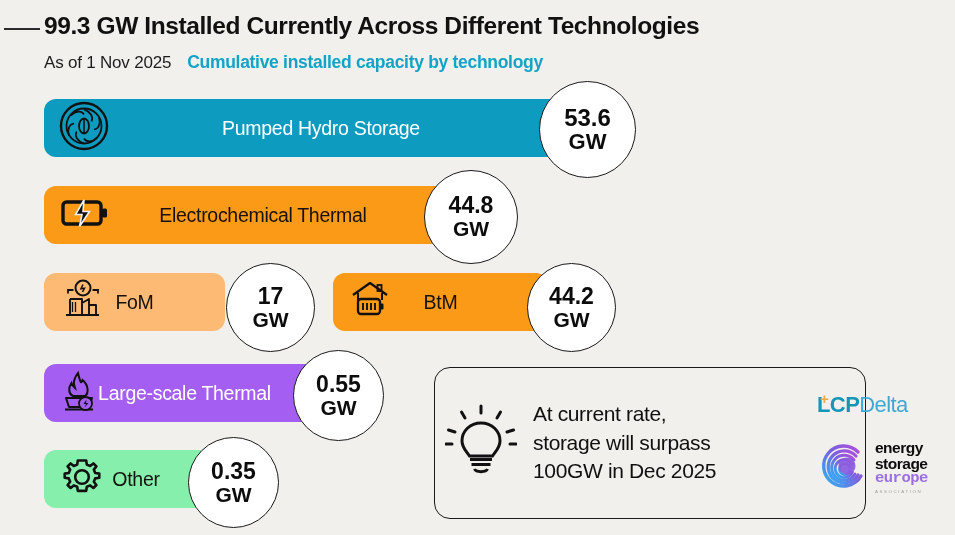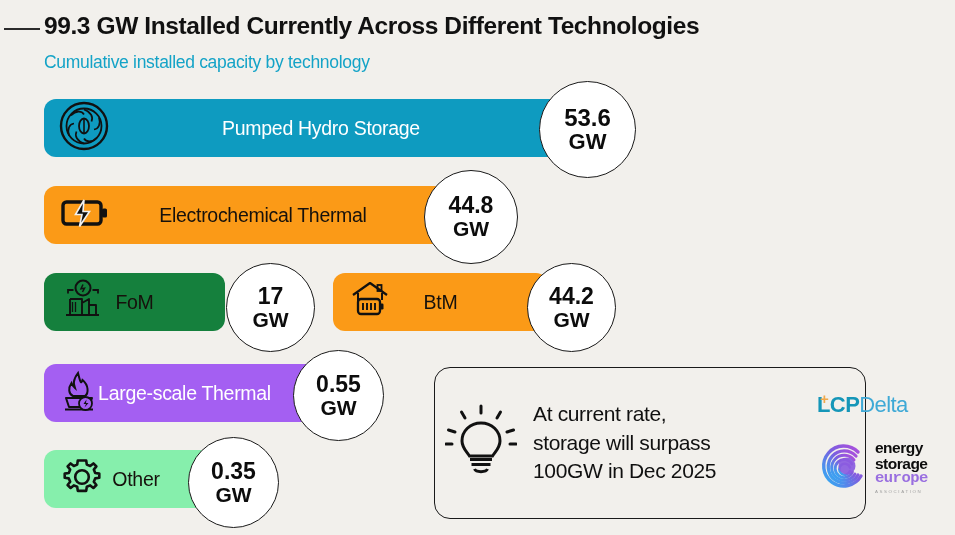--- a/index.html
+++ b/index.html
@@ -16,21 +16,21 @@
     position: absolute; left: 4px; top: 28px;
     width: 36px; height: 2px; background: #2b2b2b;
   }
   .title {
     position: absolute; left: 44px; top: 12px;
     font-size: 24.5px; font-weight: 700; letter-spacing: -0.4px;
     color: #111111; white-space: nowrap;
   }
   .subrow { position: absolute; left: 44px; top: 52px; display: flex; align-items: baseline; gap: 16px; }
   .sub-date { font-size: 17px; color: #1d1d1d; font-weight: 400; letter-spacing: -0.2px; }
-  .sub-desc { font-size: 17.5px; color: #14a3c7; font-weight: 400; letter-spacing: -0.3px; }
+  .sub-desc { font-size: 17.5px; color: #14a3c7; font-weight: 700; letter-spacing: -0.3px; }
 
   
   .bar {
     position: absolute; height: 58px; border-radius: 12px;
     display: flex; align-items: center;
   }
   .bar .icon { position: absolute; left: 14px; top: 50%; transform: translateY(-50%); display:block; }
   .bar .bar-label {
     position: absolute; left: 0; right: 0; text-align: center;
     font-size: 19.5px; letter-spacing: -0.3px; pointer-events: none;
@@ -70,20 +70,21 @@
   .ese-words .assoc { font-size: 4.4px; letter-spacing: 1.6px; color: #9e9e9e; display:block; margin-top:2px;}
 </style>
 </head>
 <body>
 
 <div class="canvas">
 
   <div class="title-rule"></div>
   <div class="title">99.3 GW Installed Currently Across Different Technologies</div>
   <div class="subrow">
+    <span class="sub-date">As of 1 Nov 2025</span>
     <span class="sub-desc">Cumulative installed capacity by technology</span>
   </div>
 
   <div class="bar" style="left:44px; top:99px; width:554px; background:#0e9bc0;">
     <span class="icon">
       <svg width="52" height="52" viewBox="0 0 52 52">
         <circle cx="26" cy="26" r="23" fill="none" stroke="#111" stroke-width="2.4"></circle>
         <circle cx="26" cy="26" r="17.5" fill="none" stroke="#111" stroke-width="1.8"></circle>
         <ellipse cx="26" cy="26" rx="5" ry="7.5" fill="none" stroke="#111" stroke-width="1.8"></ellipse>
         <path d="M26 18.5 L26 33.5" stroke="#111" stroke-width="1.6"></path>
@@ -112,21 +113,21 @@
         <path d="M24 6 L15.5 20.5 L22 20.5 L19.5 32.5 L29.5 17.5 L23 17.5 Z" fill="#111" stroke="#f0f0f0" stroke-width="1.6"></path>
       </svg>
     </span>
     <span class="bar-label lbl-dark">Electrochemical Thermal</span>
   </div>
   <div class="bubble" style="left:424px; top:170px; width:94px; height:94px;">
     <span class="v" style="font-size:23px;">44.8</span>
     <span class="u" style="font-size:21px;">GW</span>
   </div>
 
-  <div class="bar" style="left:44px; top:273px; width:181px; background:#15803d;">
+  <div class="bar" style="left:44px; top:273px; width:181px; background:#fdba74;">
     <span class="icon">
       <svg width="46" height="46" viewBox="0 0 46 46">
         <circle cx="25" cy="11" r="7.5" fill="none" stroke="#111" stroke-width="2"></circle>
         <path d="M25 7.5 L23 11.8 L26.5 11.2 L24.5 15" stroke="#111" stroke-width="1.5" fill="none"></path>
         <path d="M10 16.5 L10 13 L15.5 13 M34.5 13 L40 13 L40 16.5" stroke="#111" stroke-width="1.8" fill="none"></path>
         <path d="M12 22 L12 38 M12 22 L24 22 L24 38 M24 26 L31 22 L31 38 M31 28 L38 28 L38 38" stroke="#111" stroke-width="1.9" fill="none" stroke-linejoin="round"></path>
         <path d="M8 38 L41 38" stroke="#111" stroke-width="2.2"></path>
         <path d="M14.5 25 L14.5 35 M17.5 25 L17.5 35" stroke="#111" stroke-width="1.3"></path>
       </svg>
     </span>

